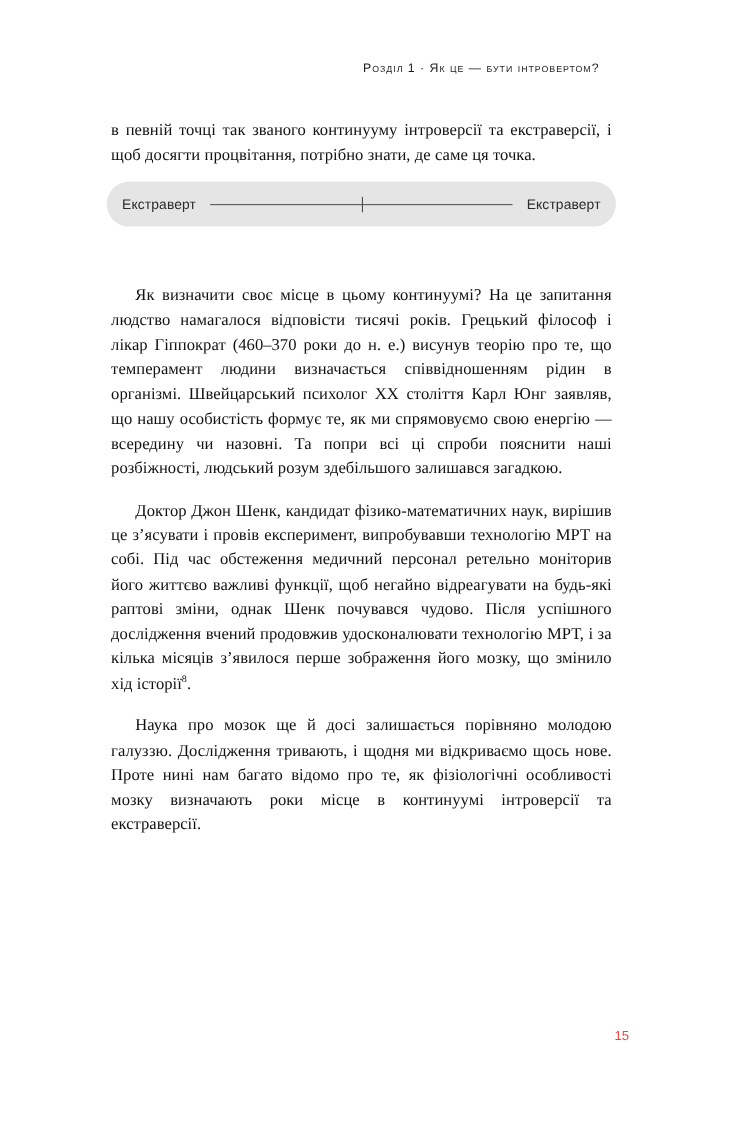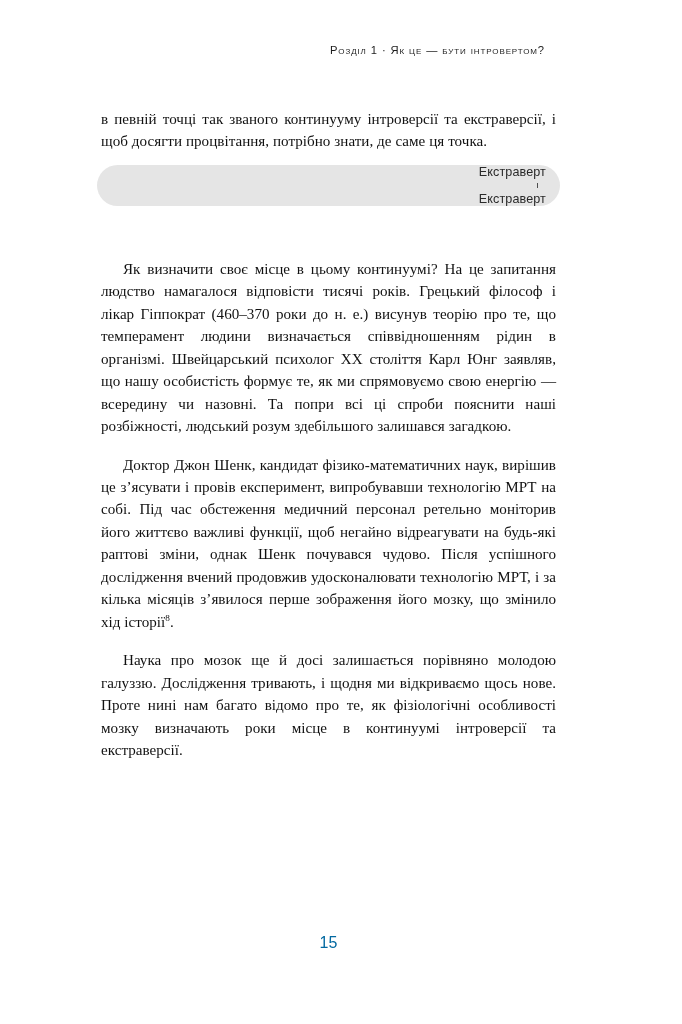--- a/index.html
+++ b/index.html
@@ -20,21 +20,21 @@
     position: absolute;
     inset: 0;
     width: 682px;
     height: 1024px;
   }
 
   
   .running-head {
     position: absolute;
     left: 85px;
-    top: 44px;
+    top: 56px;
     width: 460px;
     text-align: right;
     font-family: "Liberation Sans", "DejaVu Sans", sans-serif;
     font-size: 11.2px;
     font-variant: small-caps;
     letter-spacing: 0.9px;
     color: #1c1c1c;
     white-space: nowrap;
   }
 
@@ -83,23 +83,22 @@
     border-radius: 21px;
   }
 
   .figure-inner {
     position: absolute;
     left: 14px;
     right: 14px;
     top: 0;
     bottom: 0;
     display: flex;
-    align-items: flex-end;
+    align-items: center;
     gap: 4px;
-    flex-direction: column;
   }
 
   .figure-label {
     font-family: "Liberation Sans", "DejaVu Sans", sans-serif;
     font-size: 12.6px;
     color: #2a2a2a;
     white-space: nowrap;
     letter-spacing: 0.1px;
   }
 
@@ -127,24 +126,24 @@
     width: 1.4px;
     background: #4d4d4d;
   }
 
   
   .folio {
     position: absolute;
     left: 85px;
     top: 934px;
     width: 487px;
-    text-align: center;
+    text-align: right;
     font-family: "Liberation Sans", "DejaVu Sans", sans-serif;
-    font-size: 16px;
-    color: #0369a1;
+    font-size: 12px;
+    color: #ef4444;
   }
 </style>
 </head>
 <body>
 
 <div class="page">
 
   <div class="running-head">Розділ 1 · Як це — бути інтровертом?</div>
 
   <div class="column">

